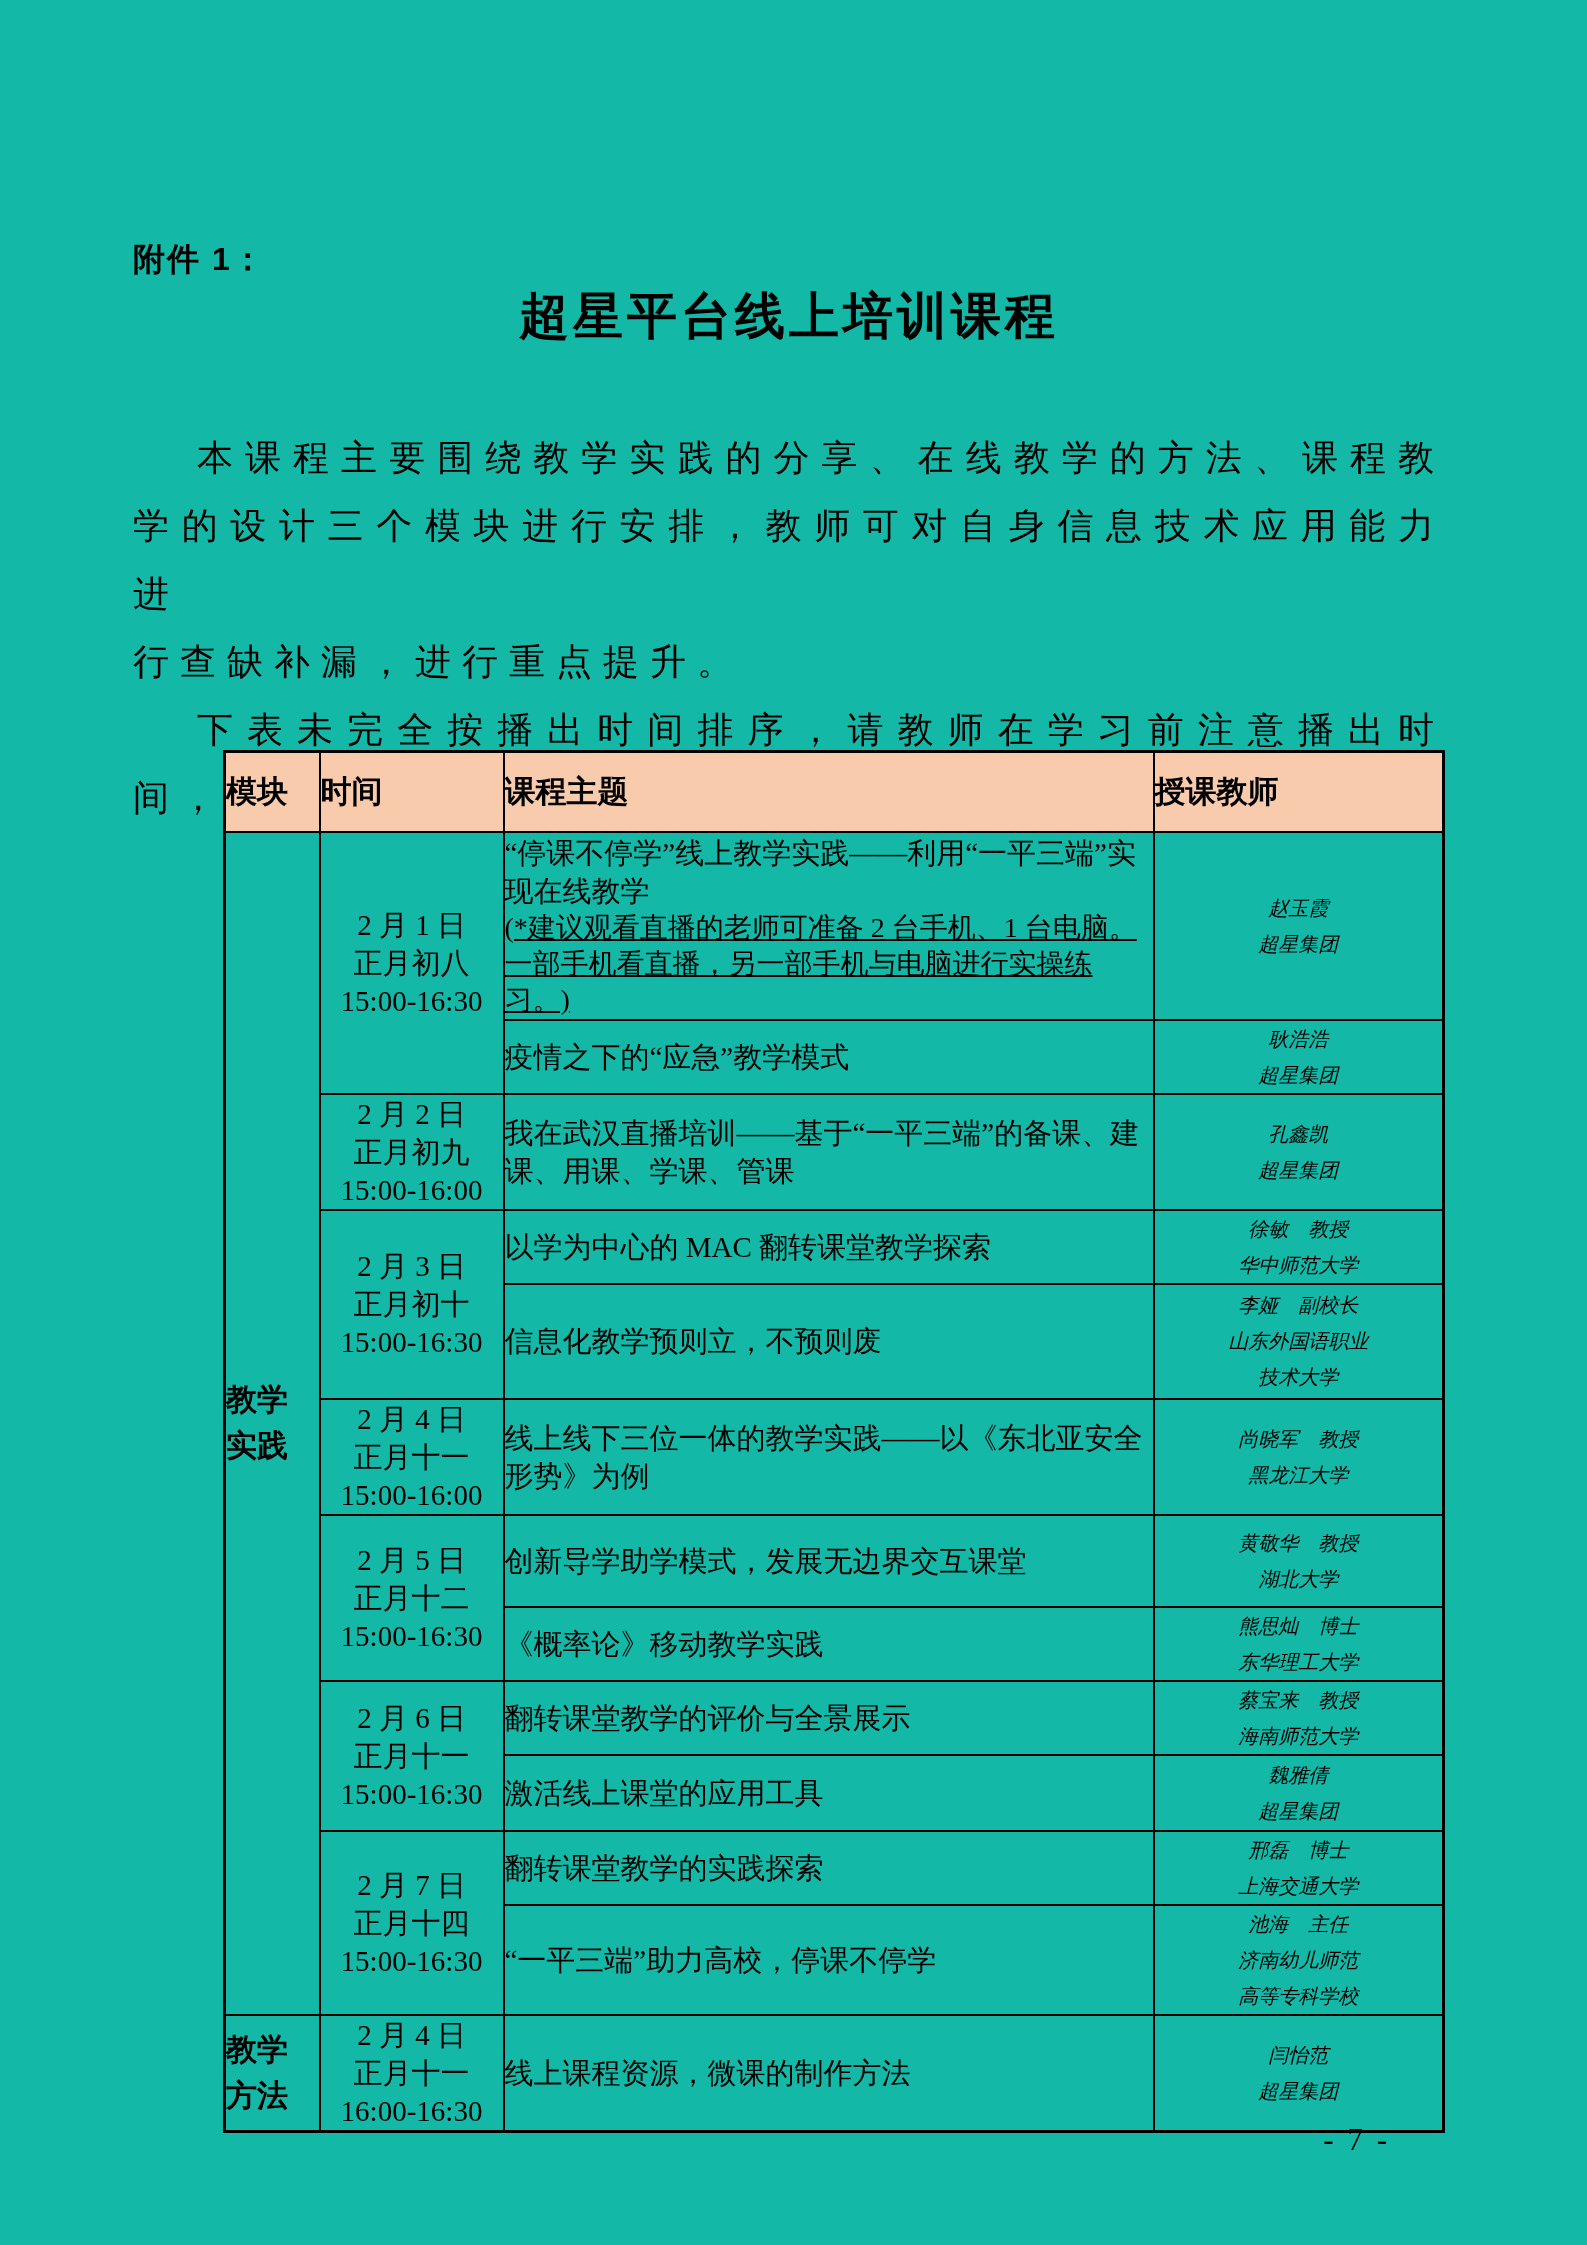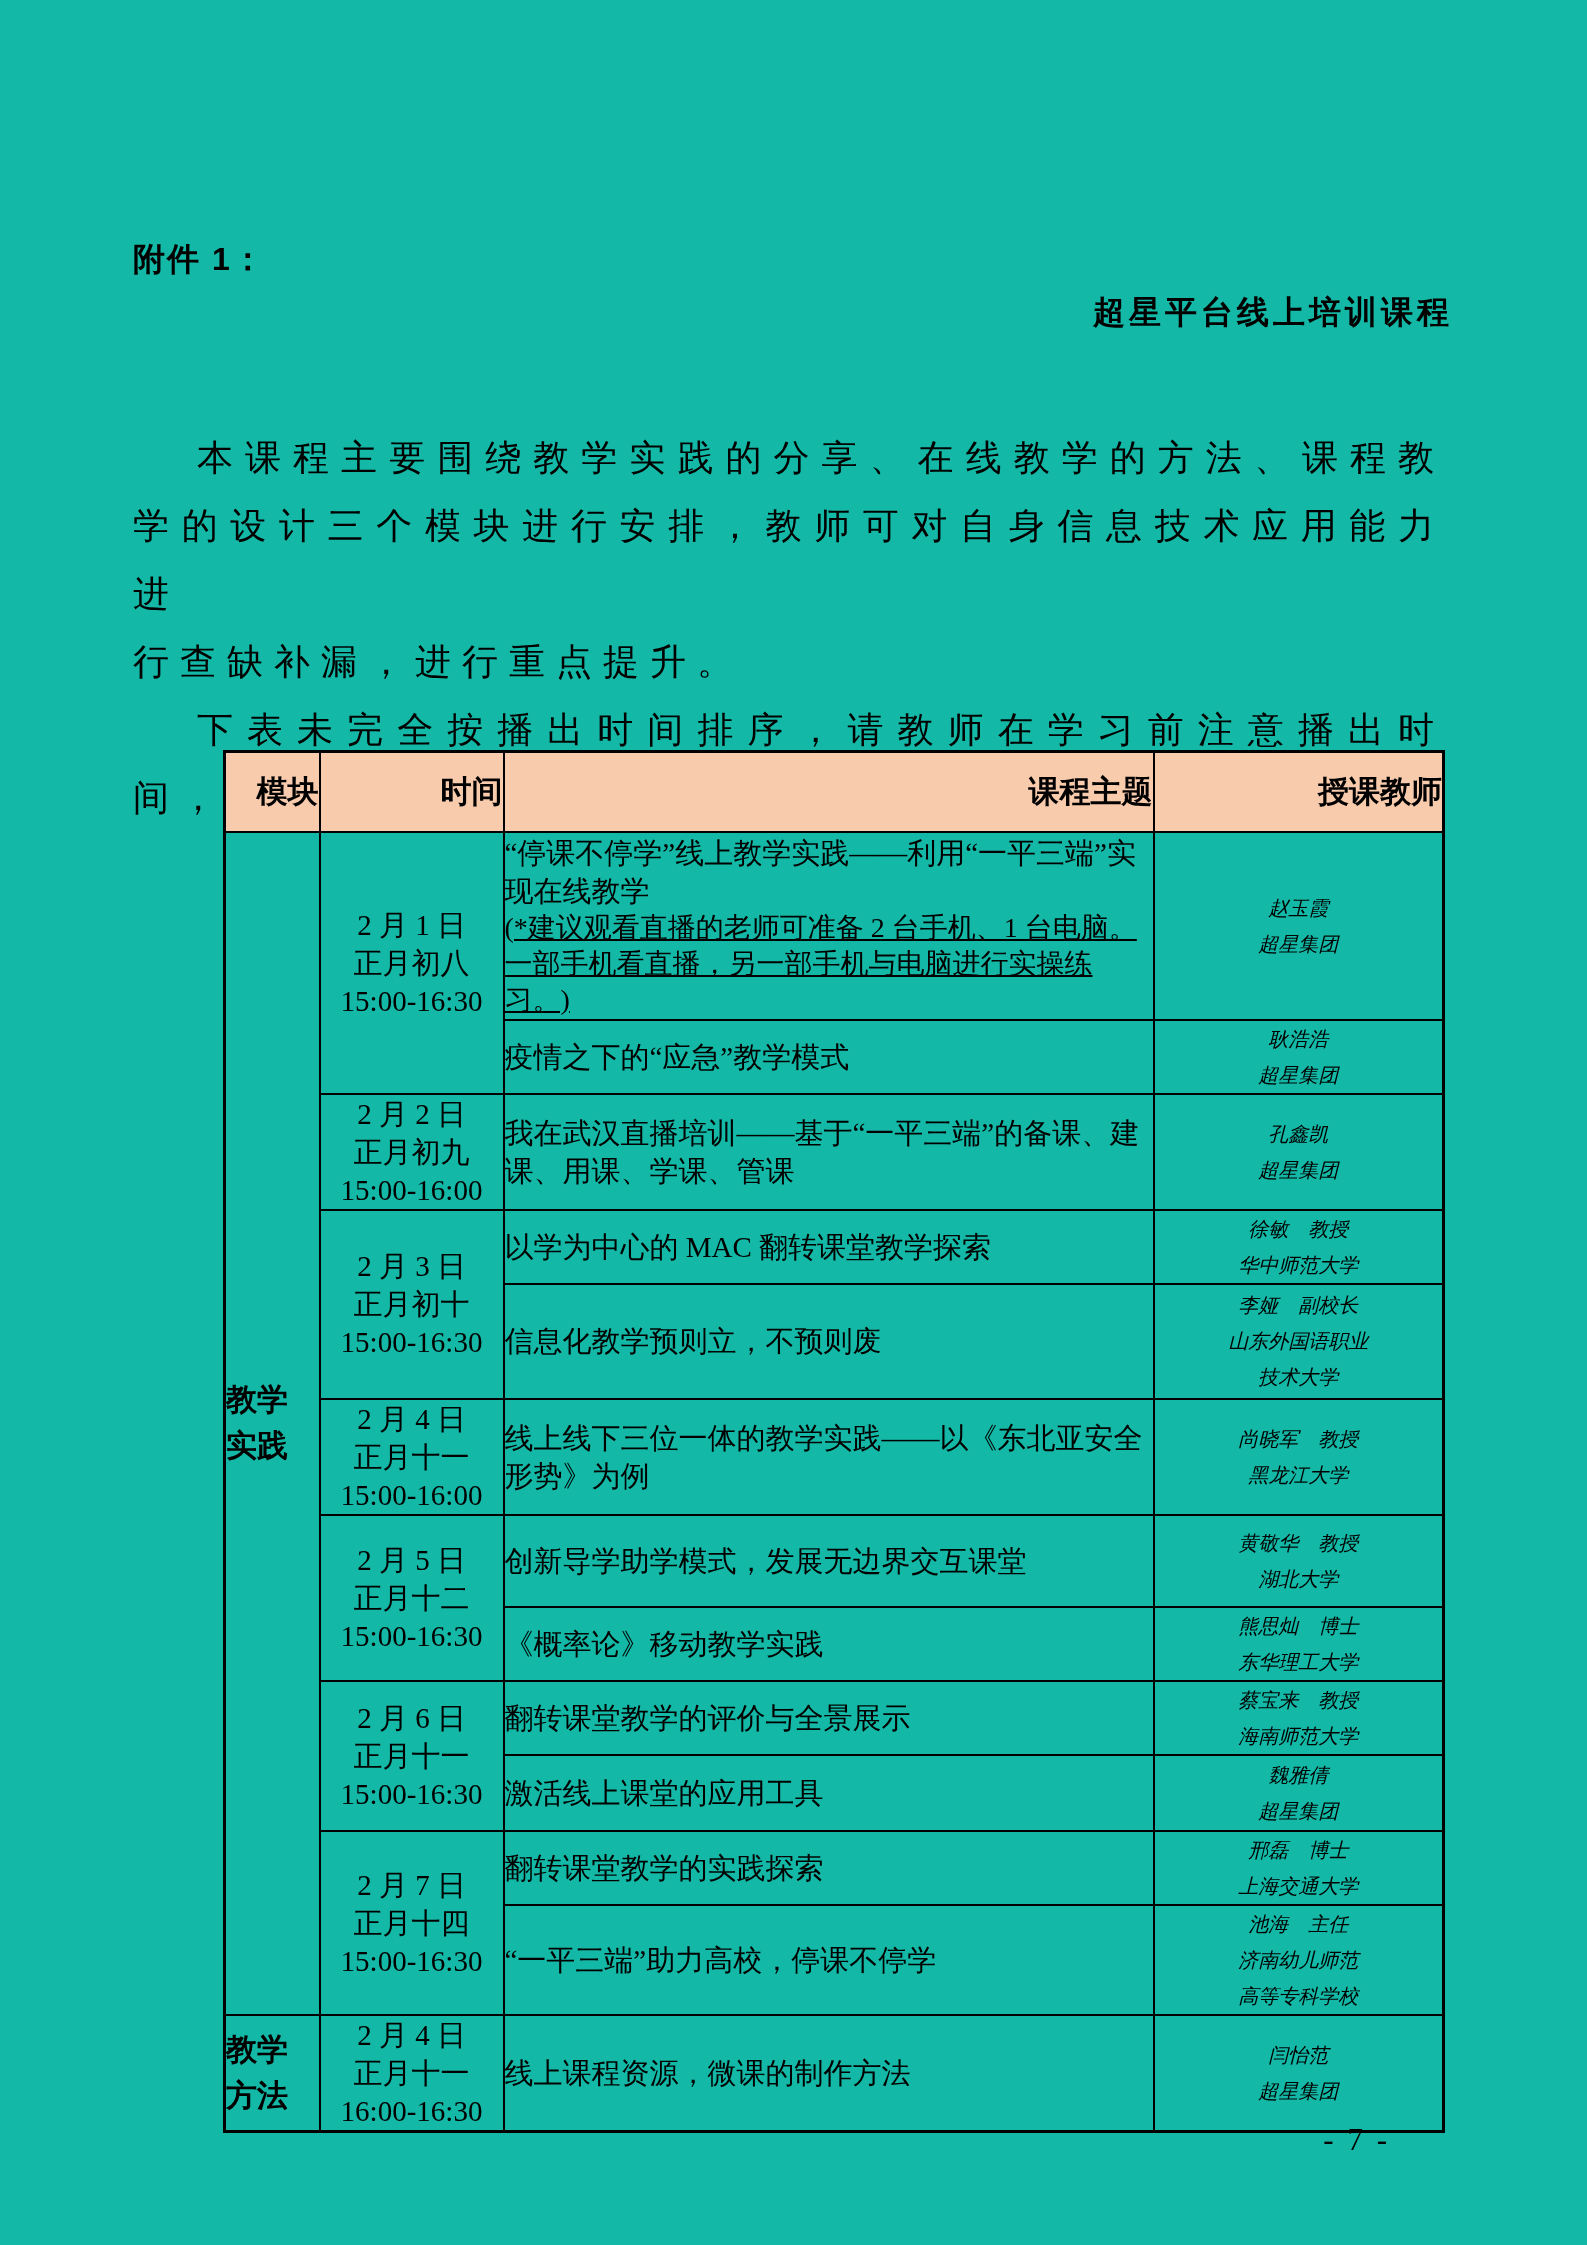--- a/index.html
+++ b/index.html
@@ -12,25 +12,25 @@
     overflow:hidden;
   }
   .attachment{
     position:absolute;left:133px;top:238px;
     font-size:32px;font-weight:bold;
     font-family:"Liberation Sans","DejaVu Sans",sans-serif;
     letter-spacing:2px;
   }
   .title{
     position:absolute;left:133px;top:283px;width:1312px;
-    text-align:right;
-    font-size:32px;font-weight:bold;
+    text-align:center;
+    font-size:50px;font-weight:bold;
     font-family:"Liberation Sans","DejaVu Sans",sans-serif;
     letter-spacing:4px;
-    margin:8px;
+    margin:0;
   }
   .intro{
     position:absolute;left:133px;top:424px;width:1312px;
     font-size:36px;line-height:68px;
   }
   .pline{letter-spacing:11px;}
   .pline-full{text-align:justify;text-align-last:justify;}
   .pline-first{text-indent:64px;}
 
   .course-table{
@@ -40,21 +40,21 @@
     border:3px solid #000;
   }
   .course-table th,.course-table td{
     border:2px solid #000;
     padding:0;
     overflow:hidden;
   }
   .course-table th{
     background:var(--header-bg,#f8cbad);
     font-size:31px;font-weight:bold;
-    text-align:right;vertical-align:middle;
+    text-align:left;vertical-align:middle;
   }
   .hrow{height:80px;}
   .module-cell{
     font-weight:bold;font-size:31px;line-height:46px;
     vertical-align:middle;
   }
   .time-cell{
     text-align:center;vertical-align:middle;
     font-size:29px;line-height:38px;
   }

